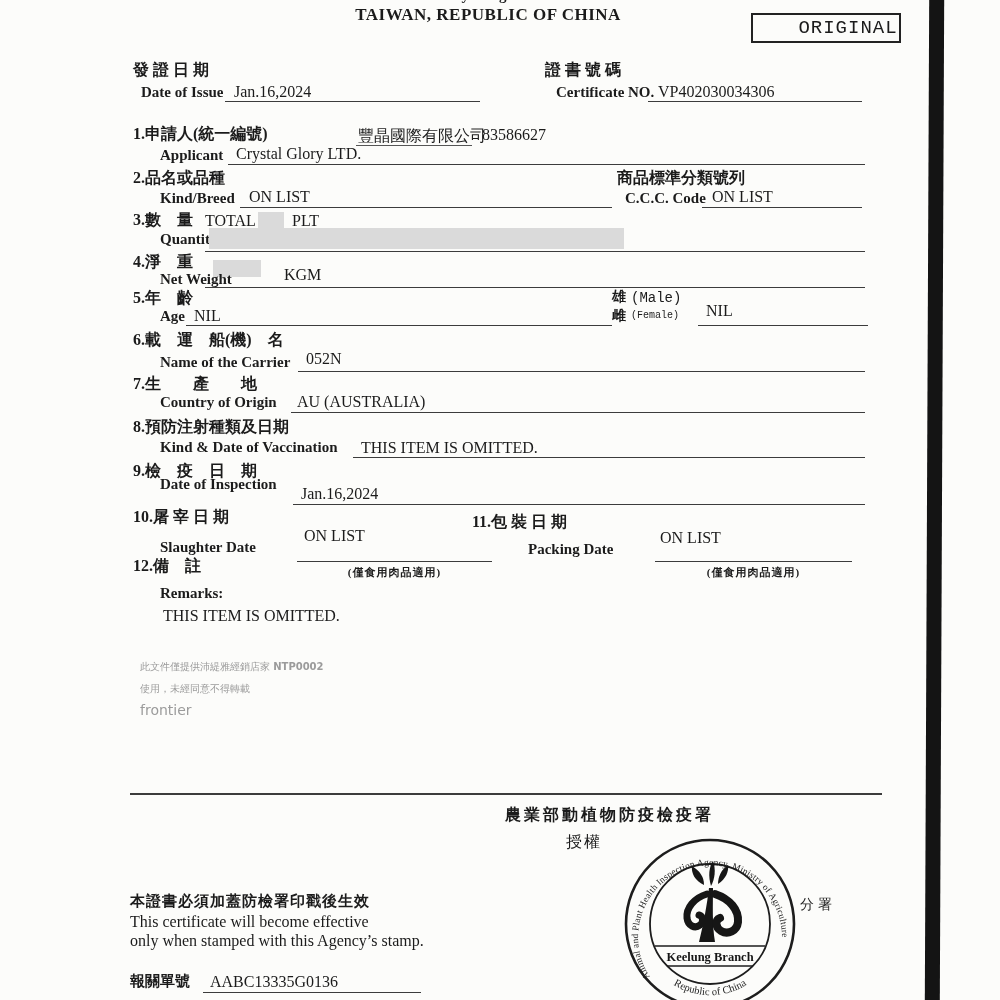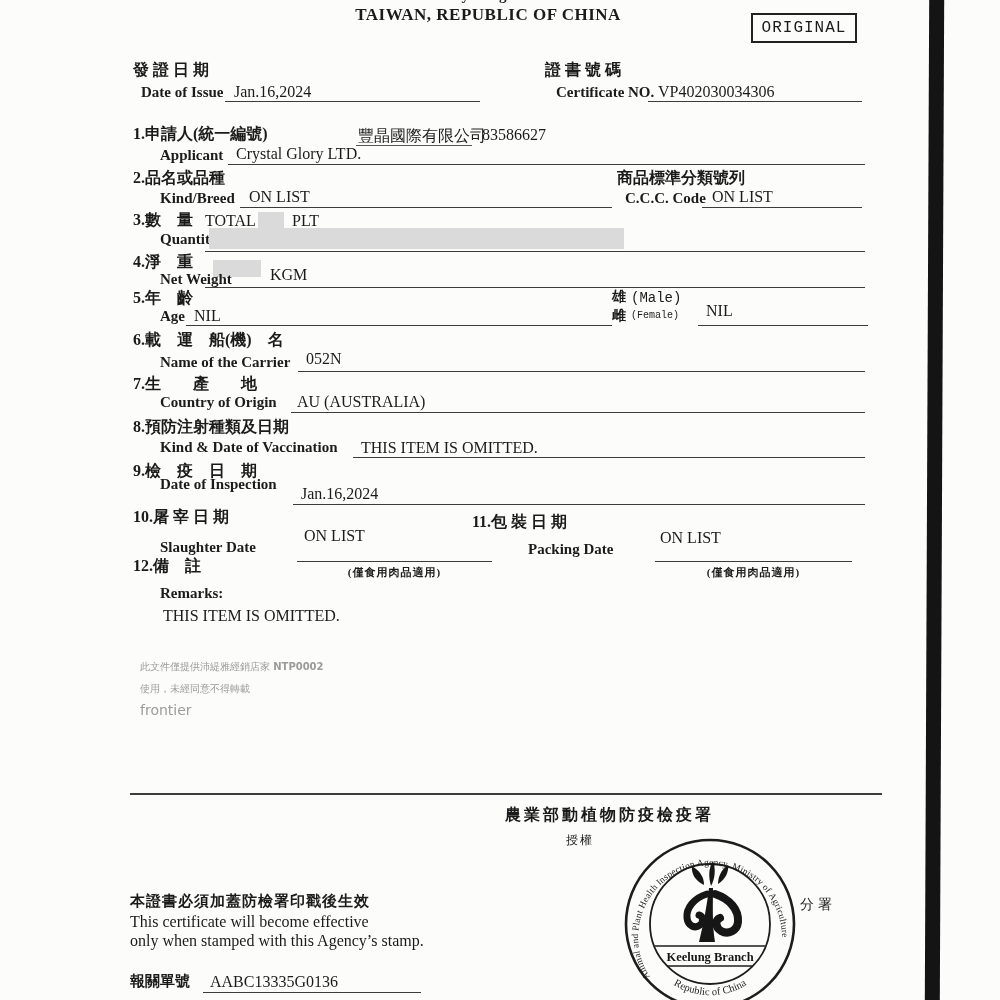--- a/index.html
+++ b/index.html
@@ -18,21 +18,21 @@
   .mono { font-family:"Liberation Mono","DejaVu Sans Mono",monospace; }
   .ul { position:absolute; height:0; border-bottom:1.6px solid #3c3c3c; }
   .ul-thin { position:absolute; height:0; border-bottom:1px solid #555; }
   .redact { position:absolute; background:#dadada; }
   .small-note { font-size:11px; font-weight:bold; letter-spacing:1px; }
   .wm { color:#9b9b9b; font-family:"DejaVu Sans","Liberation Sans",sans-serif; font-size:10px; }
   .original-box {
     position:absolute; left:751px; top:13px; width:102px; height:26px;
     border:2px solid #222; display:flex; align-items:center; justify-content:center;
     font-family:"Liberation Mono","DejaVu Sans Mono",monospace;
-    font-size:16px; letter-spacing:1px; color:#1b1b1b;
+    font-size:19px; letter-spacing:1px; color:#1b1b1b;padding-left:44px;
   }
   .edge-bar { position:absolute; left:927px; top:-4px; width:15px; height:1010px;
     background:#141414; transform:rotate(0.25deg); }
   .seal-wrap { position:absolute; left:622px; top:836px; width:176px; height:176px; }
   svg text { font-family:"Liberation Serif","DejaVu Serif",serif; }
 </style>
 </head>
 <body>
 
 <div class="page">
@@ -74,21 +74,21 @@
   <div class="abs val" style="left:205px; top:212px;">TOTAL</div>
   <div class="redact" style="left:258px; top:212px; width:26px; height:16px;"></div>
   <div class="abs val" style="left:292px; top:212px;">PLT</div>
   <div class="abs en-lbl" style="left:152px; top:231px;">Quantity</div>
   <div class="redact" style="left:209px; top:228px; width:415px; height:21px;"></div>
   <div class="ul" style="left:205px; top:251px; width:660px;"></div>
 
   <div class="abs zh-head" style="left:133px; top:252px;">4.淨　重</div>
   <div class="redact" style="left:213px; top:260px; width:48px; height:17px;"></div>
   <div class="abs en-lbl" style="left:152px; top:271px;">Net Weight</div>
-  <div class="abs val" style="left:270px; top:266px;text-align:right;">KGM</div>
+  <div class="abs val" style="left:284px; top:266px;text-align:right;">KGM</div>
   <div class="ul" style="left:205px; top:287px; width:660px;"></div>
 
   <div class="abs zh-head" style="left:133px; top:288px;">5.年　齡</div>
   <div class="abs en-lbl" style="left:152px; top:308px;">Age</div>
   <div class="abs val" style="left:194px; top:307px;">NIL</div>
   <div class="ul" style="left:186px; top:325px; width:426px;"></div>
   <div class="abs zh-head" style="left:612px; top:288px; font-size:14px;">雄</div>
   <div class="abs mono" style="left:631px; top:290px; font-size:14px;">(Male)</div>
   <div class="abs zh-head" style="left:612px; top:307px; font-size:14px;">雌</div>
   <div class="abs mono" style="left:631px; top:310px; font-size:10px;">(Female)</div>
@@ -133,21 +133,21 @@
 
   <div class="abs wm" style="left:140px; top:660px;">
     <span>此文件僅提供沛緹雅經銷店家 </span><b>NTP0002</b>
   </div>
   <div class="abs wm" style="left:140px; top:682px;">使用，未經同意不得轉載</div>
   <div class="abs wm" style="left:140px; top:702px; font-size:14px;">frontier</div>
 
   <div class="ul" style="left:130px; top:793px; width:752px; border-bottom-width:2px;"></div>
 
   <div class="abs bold" style="left:505px; top:805px; font-size:16px; letter-spacing:3px;">農業部動植物防疫檢疫署</div>
-  <div class="abs" style="left:566px; top:832px; font-size:12px; letter-spacing:2px;">授權</div>
+  <div class="abs" style="left:566px; top:832px; font-size:16px; letter-spacing:2px;">授權</div>
   <div class="abs" style="left:800px; top:896px; font-size:14px; letter-spacing:4px;">分署</div>
 
   <div class="seal-wrap">
     <svg width="176" height="176" viewBox="-88 -88 176 176">
       <circle cx="0" cy="0" r="84" fill="none" stroke="#1d1d1d" stroke-width="2.6"></circle>
       <circle cx="0" cy="0" r="60" fill="none" stroke="#1d1d1d" stroke-width="1.8"></circle>
       <defs>
         <path id="sealTopArc" d="M -60 53 A 72 72 0 1 1 60 53" fill="none"></path>
         <path id="sealBottomArc" d="M -52 48 A 70 70 0 0 0 52 48" fill="none"></path>
       </defs>

